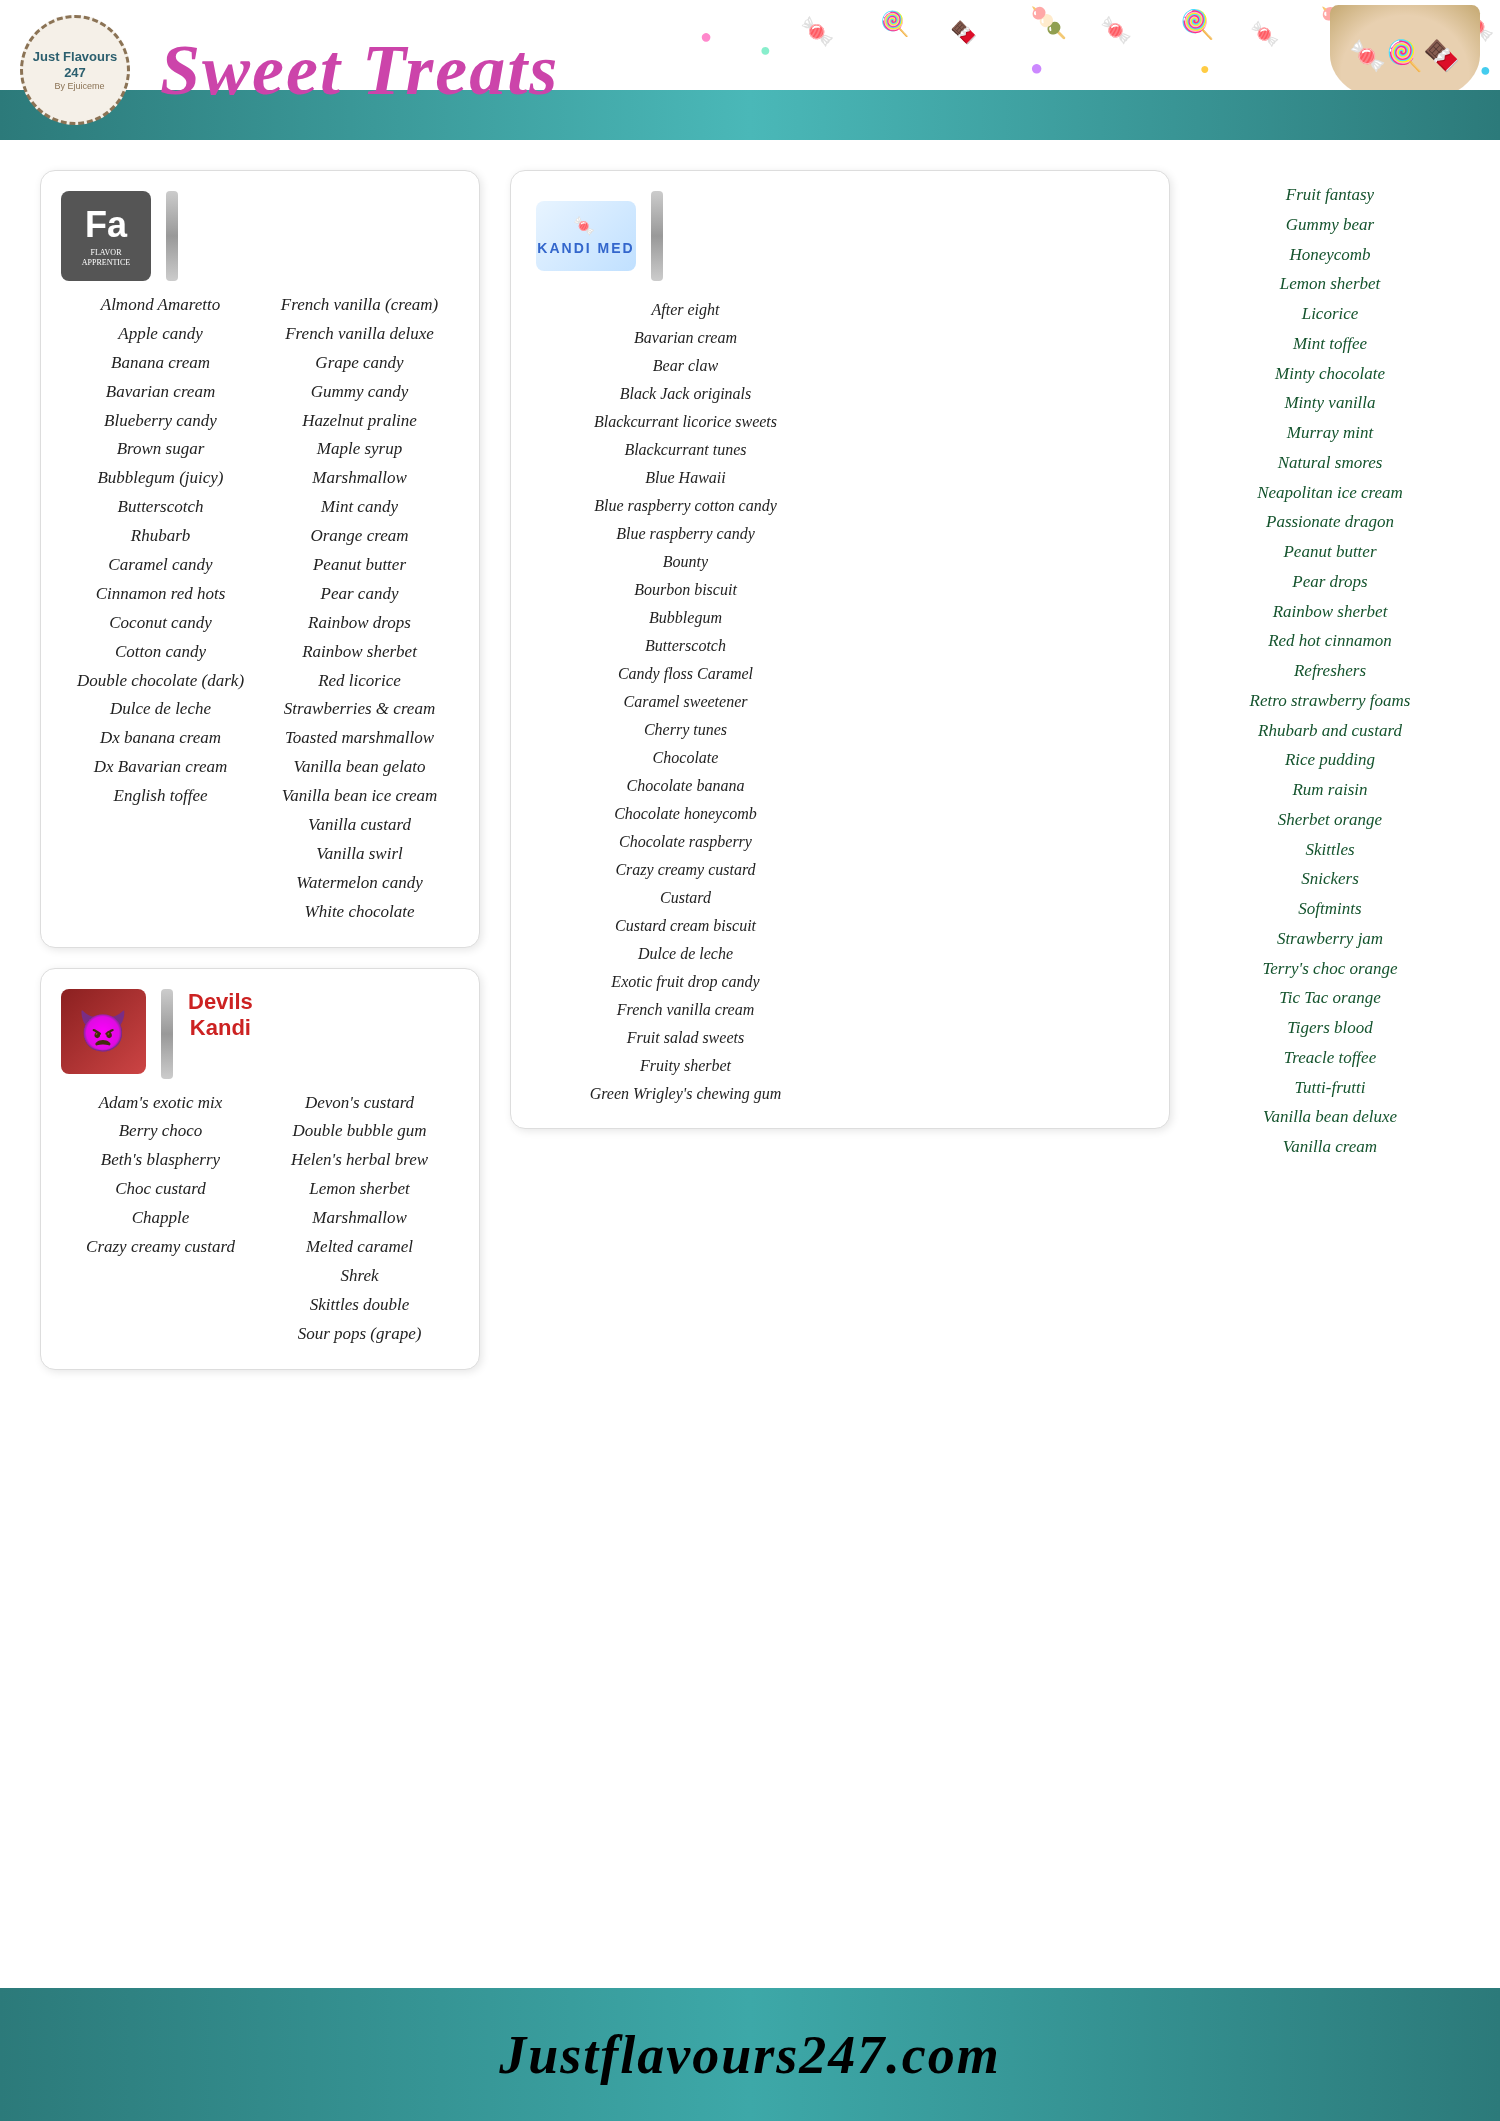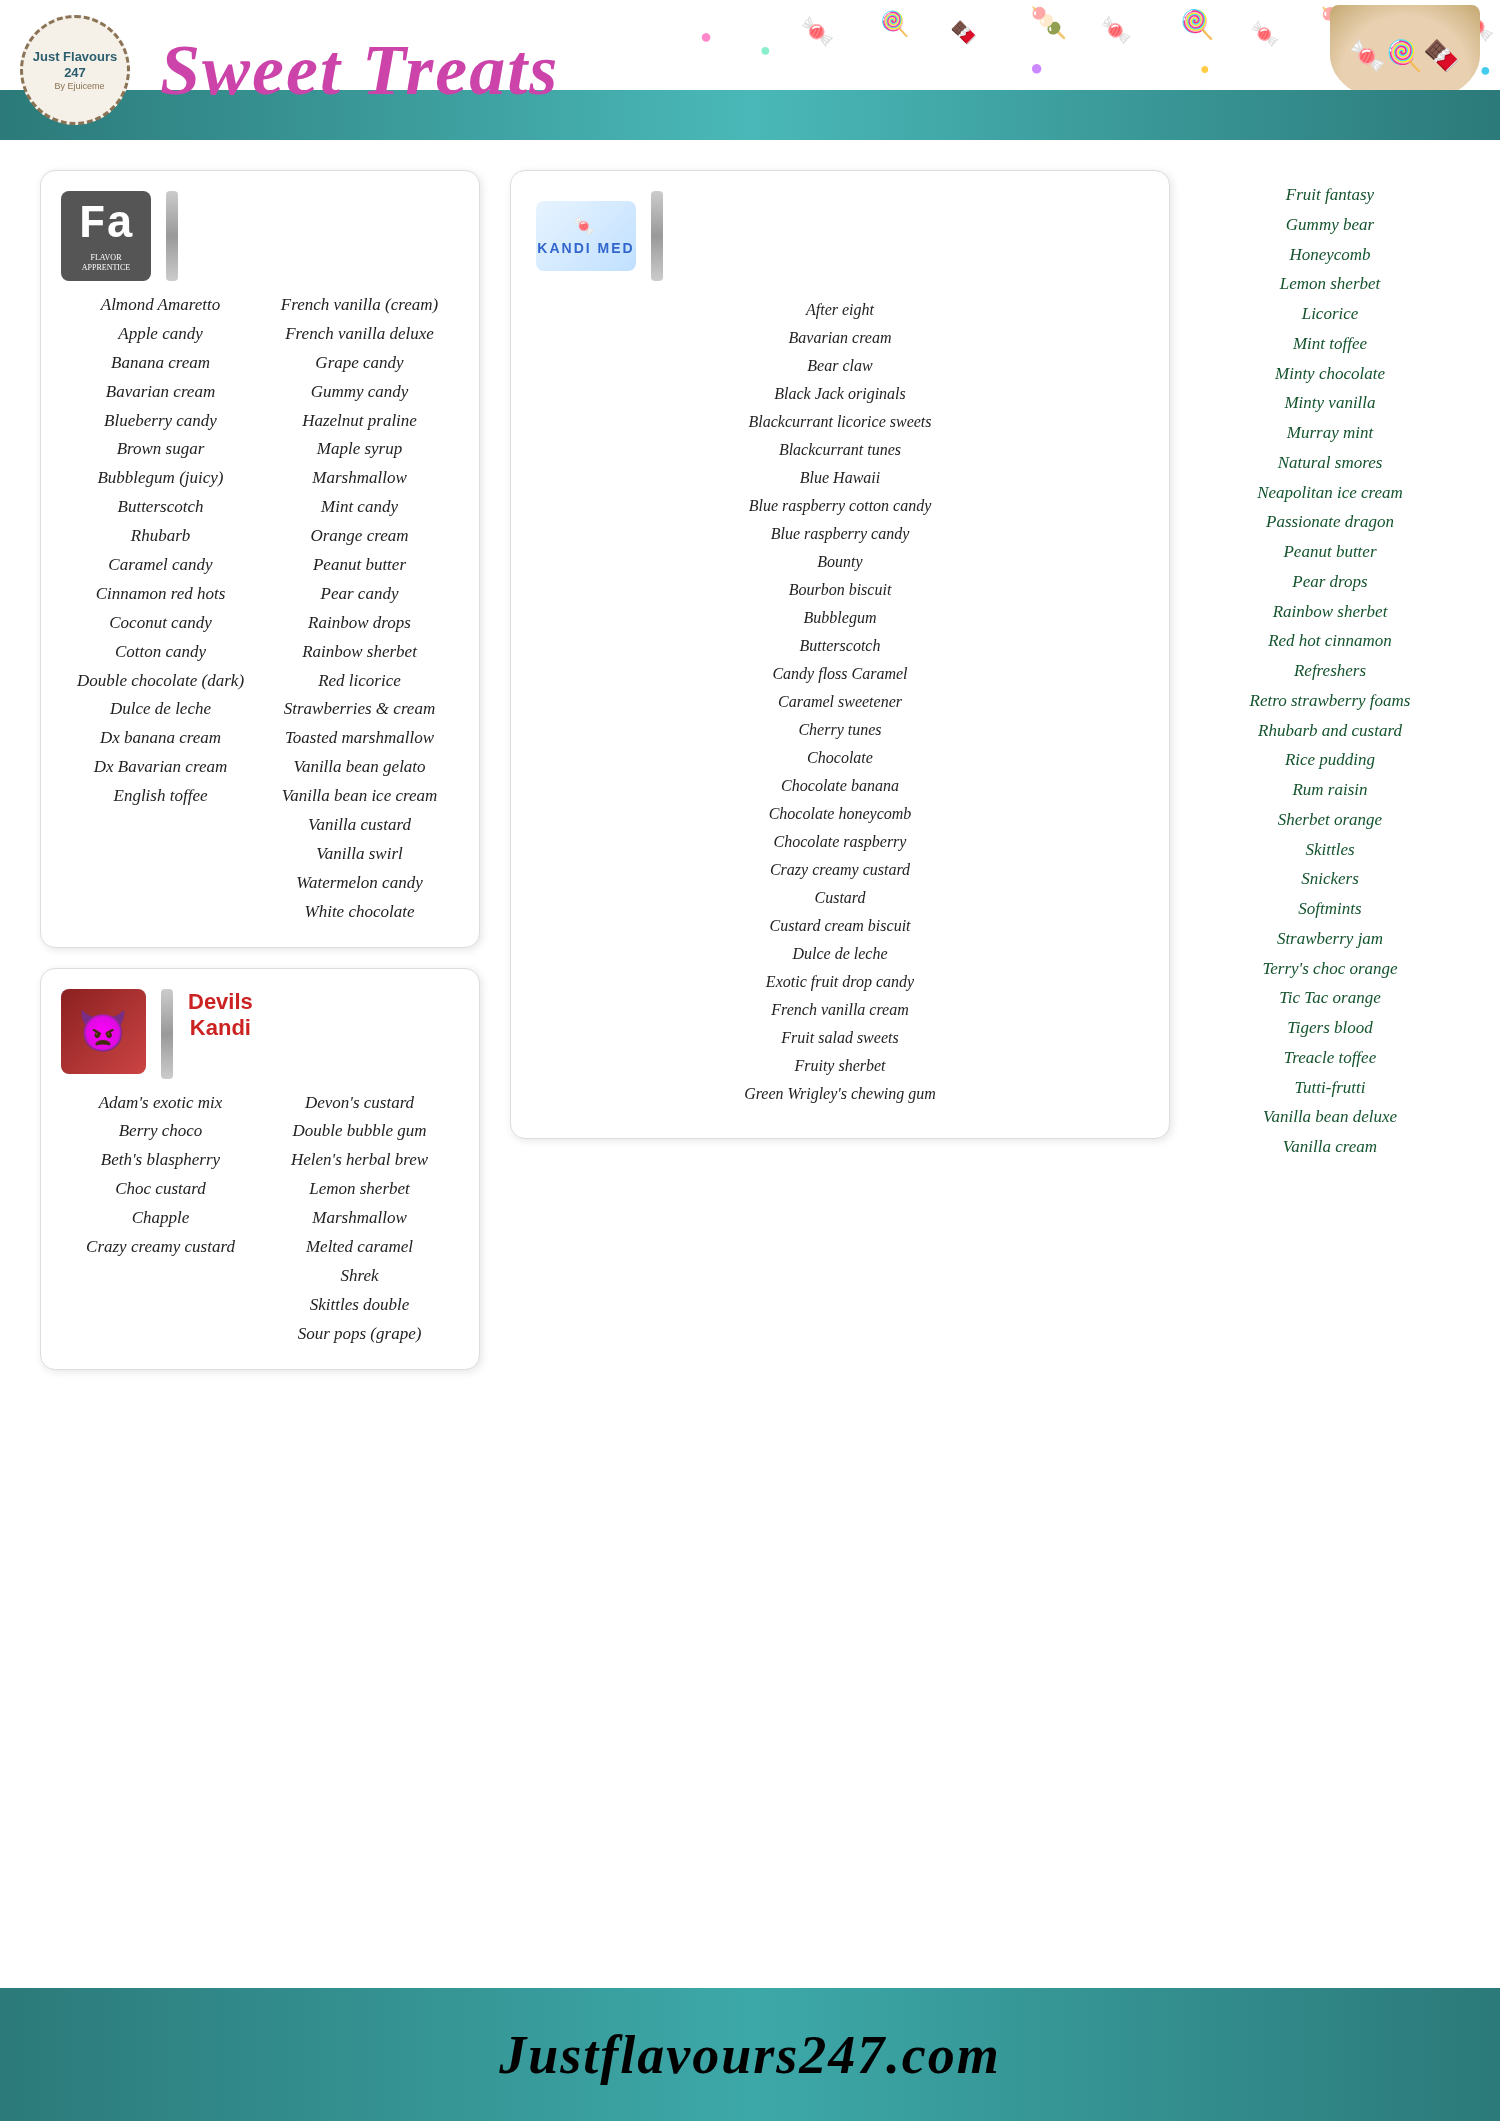--- a/index.html
+++ b/index.html
@@ -109,22 +109,22 @@
       background: #555;
       border-radius: 8px;
       display: flex;
       flex-direction: column;
       align-items: center;
       justify-content: center;
       color: #fff;
       flex-shrink: 0;
     }
     .flavor-logo .fa-letter {
-      font-size: 46px;
-      font-family: Liberation Mono, monospace;
+      font-size: 36px;
+      font-family: Liberation Sans, sans-serif;
       font-weight: bold;
       text-align: center;
     }
     .flavor-logo .fa-sub {
       font-size: 8px;
       text-align: center;
       margin-top: 2px;
       line-height: 1.2;
     }
 
@@ -178,21 +178,20 @@
       display: flex;
       align-items: center;
       justify-content: center;
       overflow: hidden;
       flex-shrink: 0;
     }
 
     .middle-cols {
       display: flex;
       gap: 10px;
-      flex-direction: column;
     }
 
     .middle-col {
       flex: 1;
       font-style: italic;
       font-size: 16px;
       line-height: 1.75;
       text-align: center;
       color: #222;
     }

